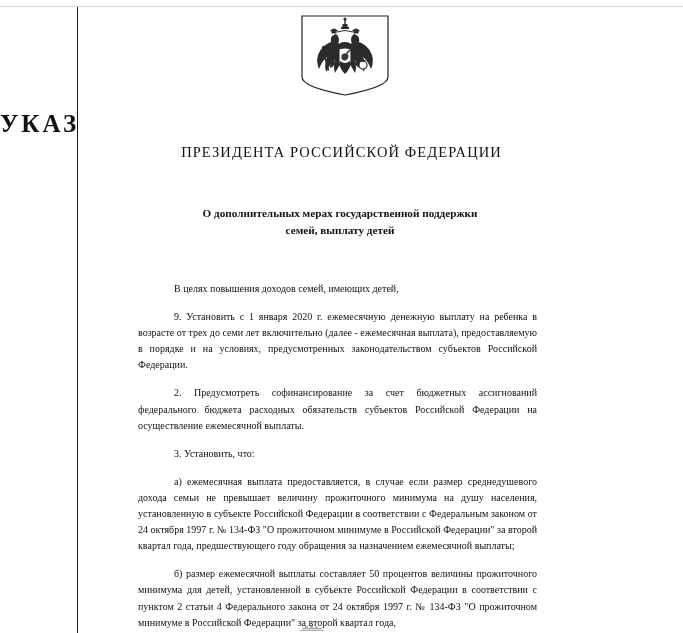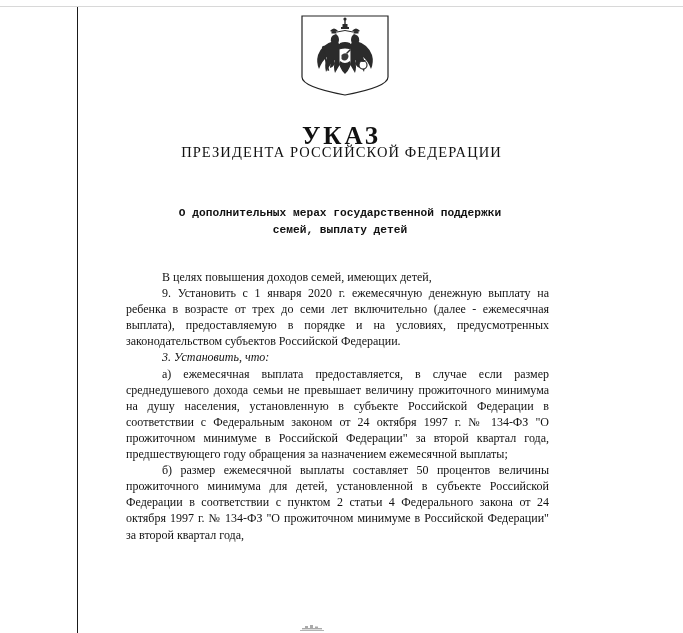--- a/index.html
+++ b/index.html
@@ -53,26 +53,25 @@
     height: 82px;
   }
   .emblem svg { display: block; }
 
   
   .doc-title {
     position: absolute;
     left: 0;
     top: 110px;
     width: 683px;
-    text-align: center;
+    text-align: left;
     font-size: 25px;
     font-weight: bold;
     letter-spacing: 3px;
     line-height: 1.1;
-    margin-top: 12px;
   }
   .doc-subtitle {
     position: absolute;
     left: 0;
     top: 145px;
     width: 683px;
     text-align: center;
     font-size: 14.5px;
     font-weight: normal;
     letter-spacing: 1.1px;
@@ -81,43 +80,41 @@
 
   .doc-heading {
     position: absolute;
     left: 140px;
     top: 205px;
     width: 400px;
     text-align: center;
     font-size: 11.2px;
     font-weight: bold;
     line-height: 17px;
-    font-family: Liberation Mono, monospace;
   }
   .doc-heading .hl { display: block; }
 
   
   .body-block {
     position: absolute;
     left: 126px;
     top: 269px;
     width: 423px;
   }
   .para {
-    margin: 0;
-    font-size: 12px;
+    margin: 12px;
+    font-size: 10px;
     line-height: 16.1px;
     text-align: justify;
     text-indent: 36px;
     -webkit-hyphens: none;
     hyphens: none;
   }
   .para.last-justify {
     text-align-last: left;
-    font-style: italic;
   }
   .spaced {
     letter-spacing: 2.6px;
   }
 
   
   .bottom-mark {
     position: absolute;
     left: 299px;
     top: 624px;
@@ -187,20 +184,21 @@
     <span class="hl">О дополнительных мерах государственной поддержки</span>
     <span class="hl">семей, выплату детей</span>
   </div>
 
   <div class="body-block">
 
     <p class="para"><span>В целях повышения доходов семей, имеющих детей,</span><br></p>
 
     <p class="para">9. Установить с 1 января 2020 г. ежемесячную денежную выплату на ребенка в возрасте от трех до семи лет включительно (далее - ежемесячная выплата), предоставляемую в порядке и на условиях, предусмотренных законодательством субъектов Российской Федерации.</p>
 
+    <p class="para">2. Предусмотреть софинансирование за счет бюджетных ассигнований федерального бюджета расходных обязательств субъектов Российской Федерации на осуществление ежемесячной выплаты.</p>
 
     <p class="para last-justify">3. Установить, что:</p>
 
     <p class="para">а) ежемесячная выплата предоставляется, в случае если размер среднедушевого дохода семьи не превышает величину прожиточного минимума на душу населения, установленную в субъекте Российской Федерации в соответствии с Федеральным законом от 24 октября 1997 г. № 134-ФЗ "О прожиточном минимуме в Российской Федерации" за второй квартал года, предшествующего году обращения за назначением ежемесячной выплаты;</p>
 
     <p class="para">б) размер ежемесячной выплаты составляет 50 процентов величины прожиточного минимума для детей, установленной в субъекте Российской Федерации в соответствии с пунктом 2 статьи 4 Федерального закона от 24 октября 1997 г. № 134-ФЗ "О прожиточном минимуме в Российской Федерации" за второй квартал года,</p>
 
   </div>
 
   <div class="bottom-mark">

